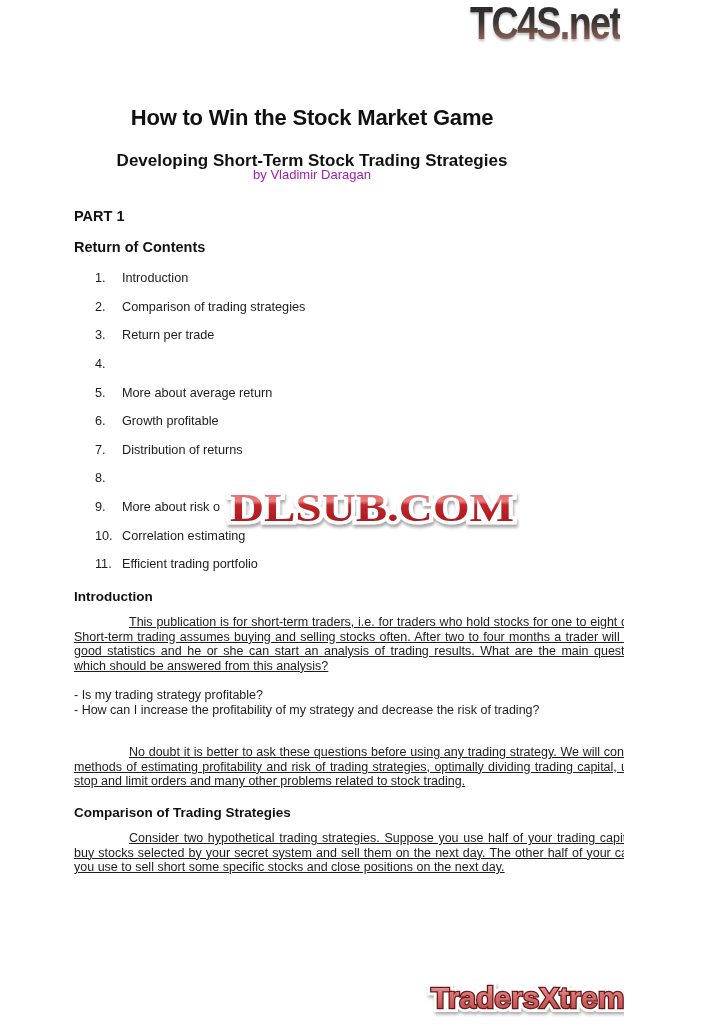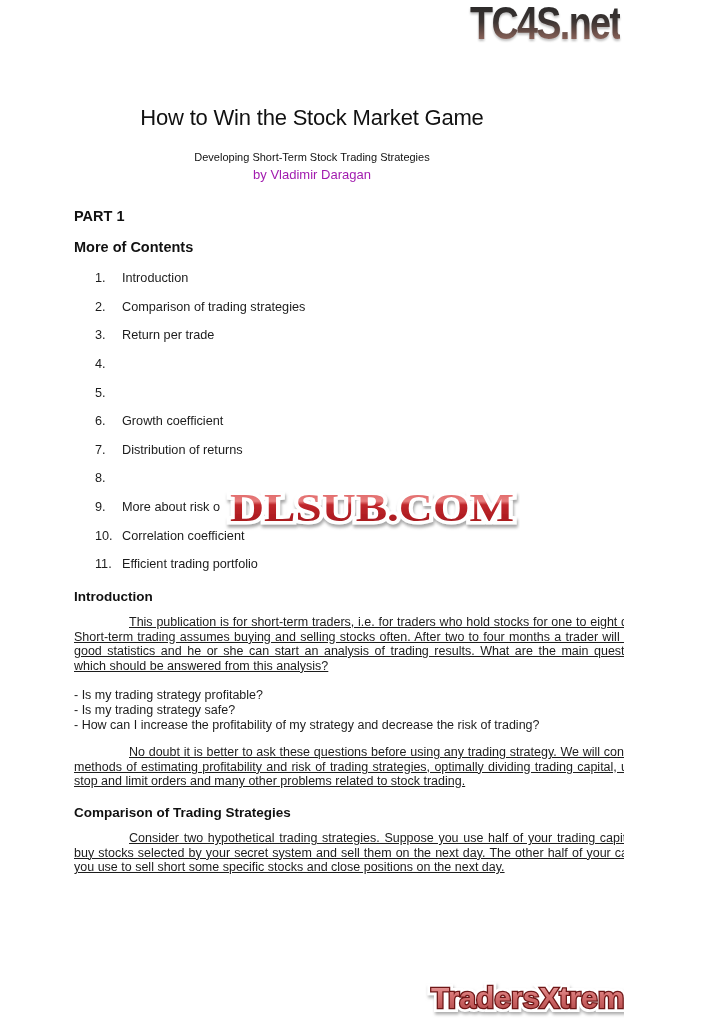--- a/index.html
+++ b/index.html
@@ -34,28 +34,28 @@
   .pagenum{
     top:83px;left:640px;
     font-family:"Liberation Serif", serif;
     font-size:16px;color:#3a3a3a;
   }
 
   
   .title{
     top:105px;left:0;width:100%;
     text-align:center;
-    font-size:22px;font-weight:normal;
+    font-size:22px;font-weight:bold;
     letter-spacing:-.2px;
     color:#111;
   }
   .subtitle{
     top:151px;left:0;width:100%;
     text-align:center;
-    font-size:11px;font-weight:normal;color:#111;
+    font-size:17px;font-weight:bold;color:#111;
   }
   .byline{
     top:167px;left:0;width:100%;
     text-align:center;
     font-size:13px;color:#a21caf;
   }
   .h-part{top:208px;left:74px;font-size:14.5px;font-weight:bold;color:#111;}
   .h-toc{top:239px;left:74px;font-size:14.5px;font-weight:bold;color:#111;}
   .h-sec{font-size:13.5px;font-weight:bold;color:#111;}
 
@@ -88,59 +88,60 @@
 
   <div class="abs logo-top">TC4S.net</div>
 
   <div class="abs pagenum">1</div>
 
   <div class="abs title">How to Win the Stock Market Game</div>
   <div class="abs subtitle">Developing Short-Term Stock Trading Strategies</div>
   <div class="abs byline">by Vladimir Daragan</div>
 
   <div class="abs h-part">PART 1</div>
-  <div class="abs h-toc">More of Contents</div>
+  <div class="abs h-toc">Return of Contents</div>
 
   <div class="abs toc">
     <div class="toc-row">
         <span class="toc-num">1.</span>
         <span class="toc-label">Introduction</span>
       </div>
     <div class="toc-row">
         <span class="toc-num">2.</span>
         <span class="toc-label">Comparison of trading strategies</span>
       </div>
     <div class="toc-row">
         <span class="toc-num">3.</span>
         <span class="toc-label">Return per trade</span>
       </div>
     <div class="toc-row">
         <span class="toc-num">4.</span>
       </div>
     <div class="toc-row">
         <span class="toc-num">5.</span>
+        <span class="toc-label">More about average return</span>
       </div>
     <div class="toc-row">
         <span class="toc-num">6.</span>
-        <span class="toc-label">Growth coefficient</span>
+        <span class="toc-label">Growth profitable</span>
       </div>
     <div class="toc-row">
         <span class="toc-num">7.</span>
         <span class="toc-label">Distribution of returns</span>
       </div>
     <div class="toc-row">
         <span class="toc-num">8.</span>
       </div>
     <div class="toc-row">
         <span class="toc-num">9.</span>
         <span class="toc-label">More about risk o</span>
       </div>
     <div class="toc-row">
         <span class="toc-num">10.</span>
-        <span class="toc-label">Correlation coefficient</span>
+        <span class="toc-label">Correlation estimating</span>
       </div>
     <div class="toc-row">
         <span class="toc-num">11.</span>
         <span class="toc-label">Efficient trading portfolio</span>
       </div>
   </div>
 
   <div class="abs watermark">
     <svg width="296" height="52" viewBox="0 0 296 52">
       <defs>
@@ -156,21 +157,20 @@
       </defs>
       <text x="148" y="39" text-anchor="middle" font-family="Liberation Serif, serif" font-weight="bold" font-size="40" textLength="284" lengthAdjust="spacingAndGlyphs" fill="url(#wmgrad)" stroke="#ffffff" stroke-width="7" paint-order="stroke" filter="url(#wmshadow)">DLSUB.COM</text>
     </svg>
   </div>
 
   <div class="abs h-sec" style="top:589px;left:74px;">Introduction</div>
   <div class="abs para indent" style="top:615px;">This publication is for short-term traders, i.e. for traders who hold stocks for one to eight days. Short-term trading assumes buying and selling stocks often. After two to four months a trader will have good statistics and he or she can start an analysis of trading results. What are the main questions, which should be answered from this analysis?</div>
 
   <div class="abs" style="top:688px;left:74px;width:577px;">
     <div class="qline">- Is my trading strategy profitable?</div>
-    <div class="qline">- Is my trading strategy safe?</div>
     <div class="qline">- How can I increase the profitability of my strategy and decrease the risk of trading?</div>
   </div>
 
   <div class="abs para indent" style="top:745px;">No doubt it is better to ask these questions before using any trading strategy. We will consider methods of estimating profitability and risk of trading strategies, optimally dividing trading capital, using stop and limit orders and many other problems related to stock trading.</div>
 
   <div class="abs h-sec" style="top:805px;left:74px;">Comparison of Trading Strategies</div>
   <div class="abs para indent" style="top:831px;">Consider two hypothetical trading strategies. Suppose you use half of your trading capital to buy stocks selected by your secret system and sell them on the next day. The other half of your capital you use to sell short some specific stocks and close positions on the next day.</div>
 
   <div class="abs logo-bottom">
     <svg width="294" height="40" viewBox="0 0 294 40">

